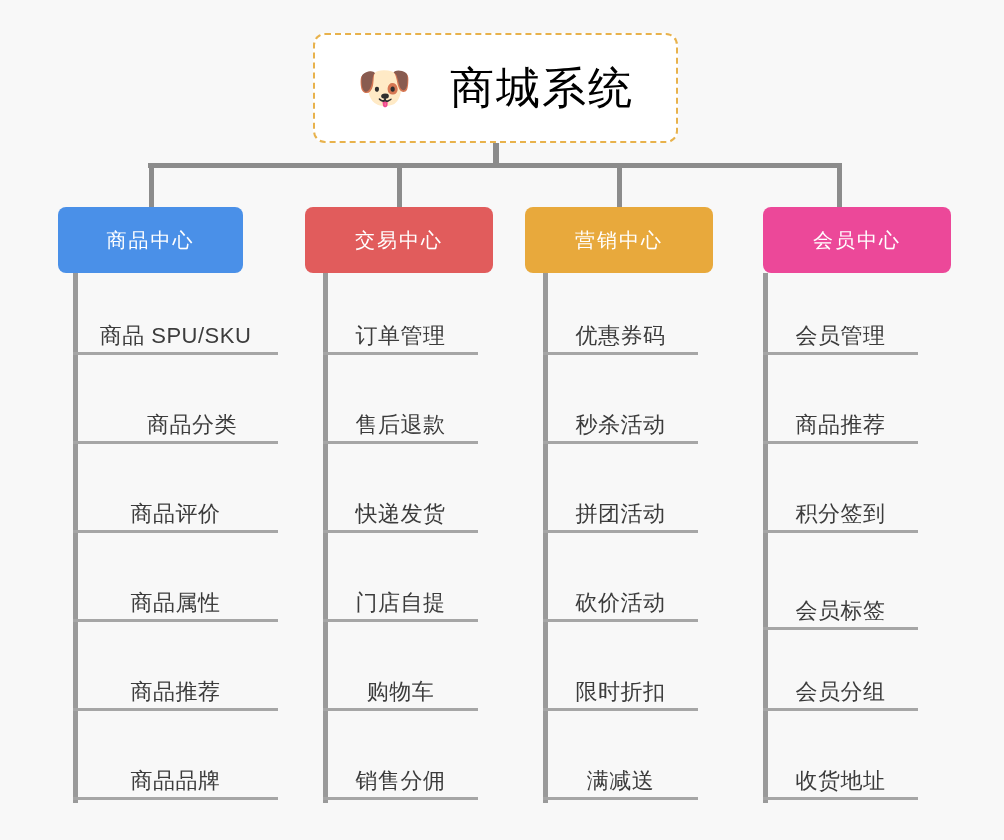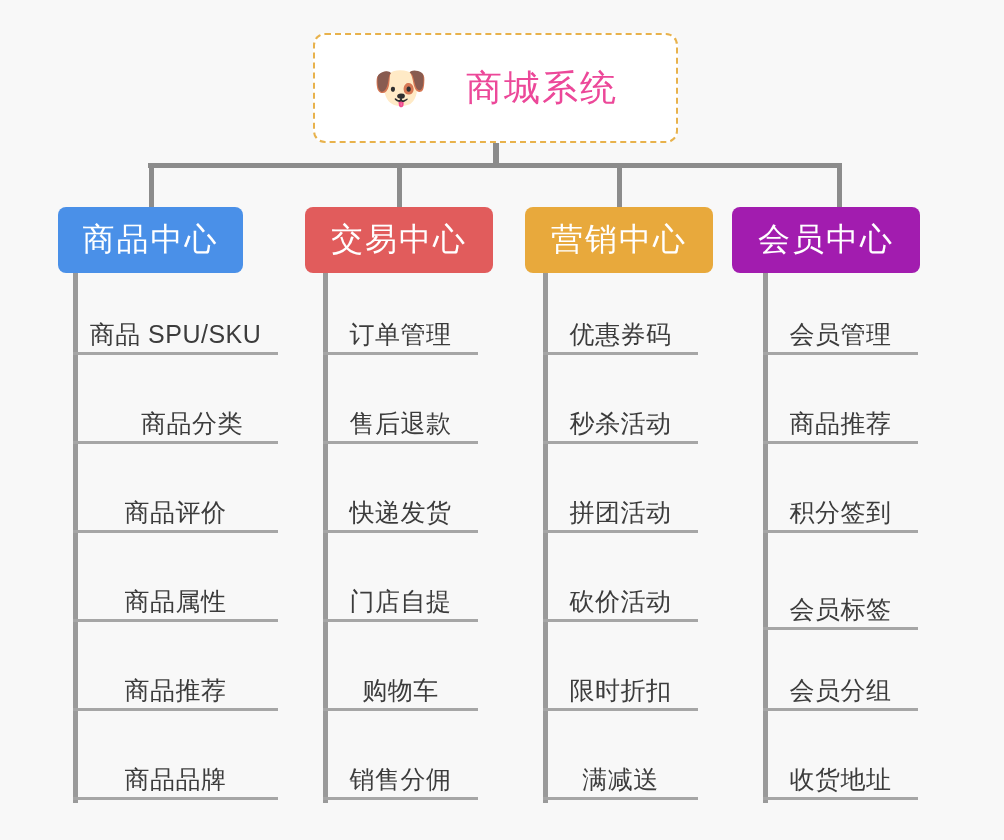--- a/index.html
+++ b/index.html
@@ -23,22 +23,22 @@
     box-sizing:border-box;
     display:flex;align-items:center;justify-content:center;
     gap:14px;
   }
   .root-icon{
     font-size:44px;line-height:1;
     display:block;
     filter:saturate(1.05);
   }
   .root-title{
-    font-size:36px;
-    color:#ec4899;
+    font-size:44px;
+    color:#000000;
     letter-spacing:2px;
     white-space:nowrap;
     margin-left:24px;
   }
 
   
   .conn{position:absolute;background:#8c8c8c;}
   .conn-v-root{left:493px;top:143px;width:6px;height:22px;}
   .conn-h-main{left:148px;top:163px;width:694px;height:5px;}
   .conn-v-cat{top:163px;width:5px;height:46px;}
@@ -46,42 +46,42 @@
   
   .cat-box{
     position:absolute;
     top:207px;height:66px;
     border-radius:8px;
     display:flex;align-items:center;justify-content:center;
     box-sizing:border-box;
   }
   .cat-label{
     color:#ffffff;
-    font-size:32px;
+    font-size:20px;
     letter-spacing:2px;
     white-space:nowrap;
   }
 
   
   .column{position:absolute;top:273px;}
   .col-spine{
     position:absolute;left:0;top:0;
     width:5px;
     background:#9a9a9a;
   }
   .leaf{
     position:absolute;
     left:0;
     box-sizing:border-box;
     border-bottom:3px solid #a6a6a6;
     display:flex;align-items:flex-end;justify-content:center;
     padding-bottom:4px;
   }
   .leaf-label{
-    font-size:25px;
+    font-size:22px;
     color:#3c3c3c;
     white-space:nowrap;
     letter-spacing:0.5px;
     line-height:1.1;
   }
 </style>
 </head>
 <body>
 
 <div id="canvas">
@@ -164,21 +164,21 @@
           <span class="leaf-label">砍价活动</span>
         </div>
         <div class="leaf" style="top: 376px; height: 62px; width: 155px;">
           <span class="leaf-label">限时折扣</span>
         </div>
         <div class="leaf" style="top: 465px; height: 62px; width: 155px;">
           <span class="leaf-label">满减送</span>
         </div>
       </div>
       <div class="conn conn-v-cat" style="left: 837px;"></div>
-      <div class="cat-box" style="left: 732px; width: 188px; background: #a21caf; text-align: center;">
+      <div class="cat-box" style="left: 763px; width: 188px; background: #ec4899; text-align: center;">
         <span class="cat-label">会员中心</span>
       </div>
       <div class="column" style="left: 763px;">
         <div class="col-spine" style="height: 530px;"></div>
         <div class="leaf" style="top: 20px; height: 62px; width: 155px;">
           <span class="leaf-label">会员管理</span>
         </div>
         <div class="leaf" style="top: 109px; height: 62px; width: 155px;">
           <span class="leaf-label">商品推荐</span>
         </div>

